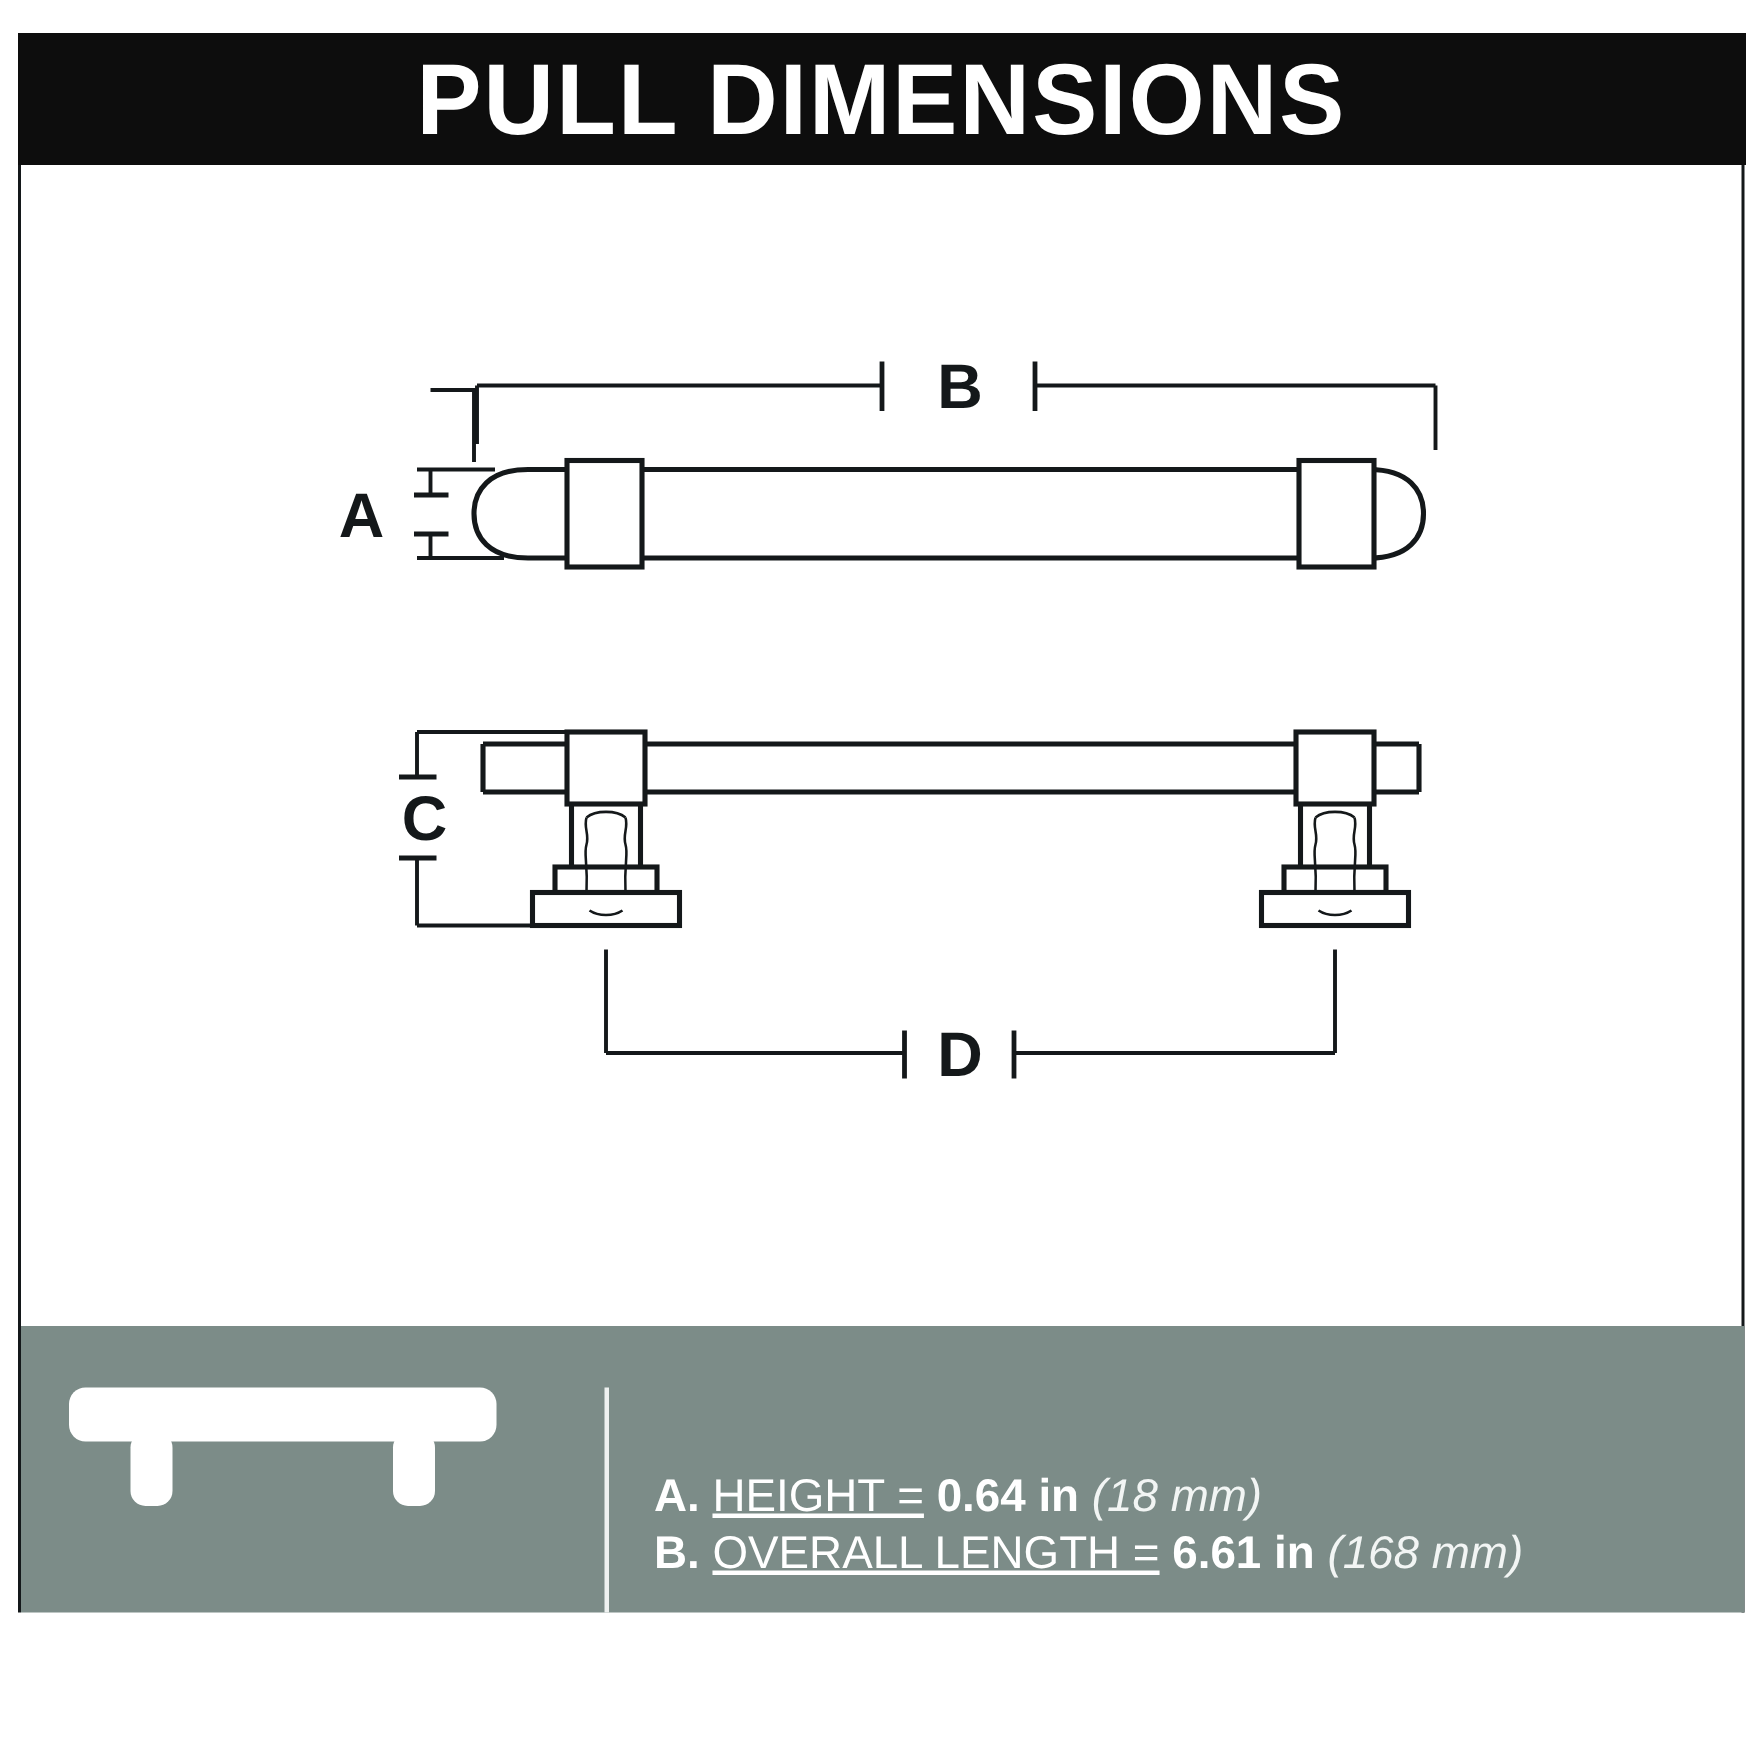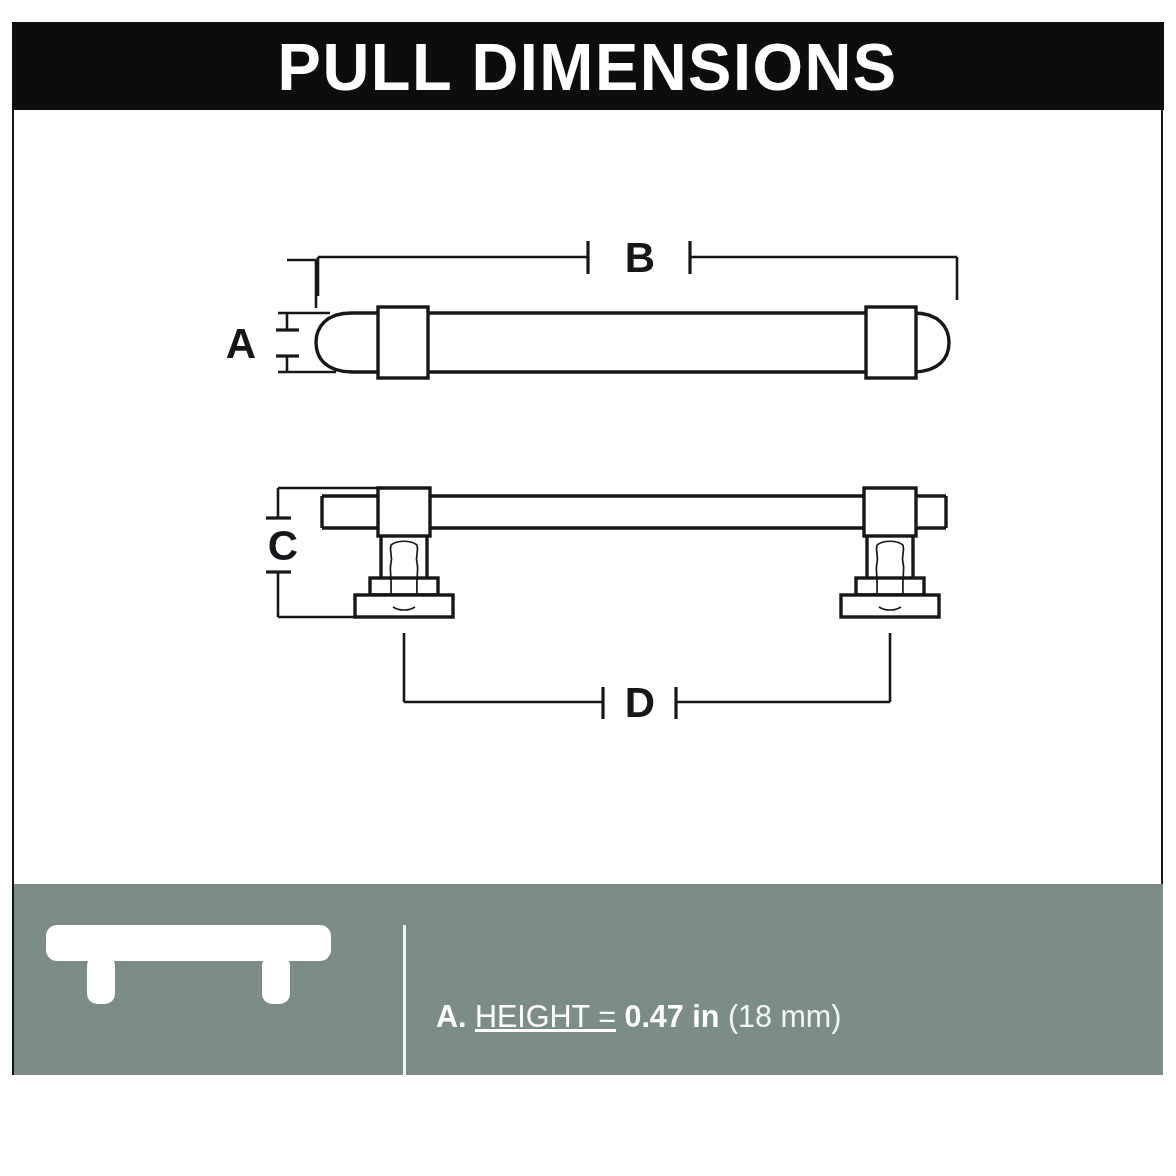--- a/index.html
+++ b/index.html
@@ -102,21 +102,21 @@
   .legend-line {
     color: #ffffff;
     font-size: 30.5px;
     line-height: 38.5px;
     white-space: nowrap;
     font-family: "Liberation Sans", sans-serif;
   }
   .legend-key { font-weight: bold; }
   .legend-label { font-weight: normal; text-decoration: underline; }
   .legend-value { font-weight: bold; }
-  .legend-metric { font-weight: normal; color: #f2f5f4; }
+  .legend-metric { font-weight: normal; color: #f2f5f4; font-style: italic; }
 </style>
 </head>
 <body>
 
 <div id="spec-sheet">
 
   <div class="header-bar">
     <div class="header-title">PULL DIMENSIONS</div>
   </div>
 
@@ -264,23 +264,29 @@
       </svg>
     </div>
 
     <div class="footer-divider"></div>
 
     <div class="footer-legend">
 
       <div class="legend-line">
         <span class="legend-key">A.</span>
         <span class="legend-label">HEIGHT =</span>
-        <span class="legend-value">0.47 in</span>
+        <span class="legend-value">0.64 in</span>
         <span class="legend-metric">(18 mm)</span>
       </div>
 
+      <div class="legend-line">
+        <span class="legend-key">B.</span>
+        <span class="legend-label">OVERALL LENGTH =</span>
+        <span class="legend-value">6.61 in</span>
+        <span class="legend-metric">(168 mm)</span>
+      </div>
 
 
 
     </div>
   </div>
 
 </div>
 
 </body></html>

